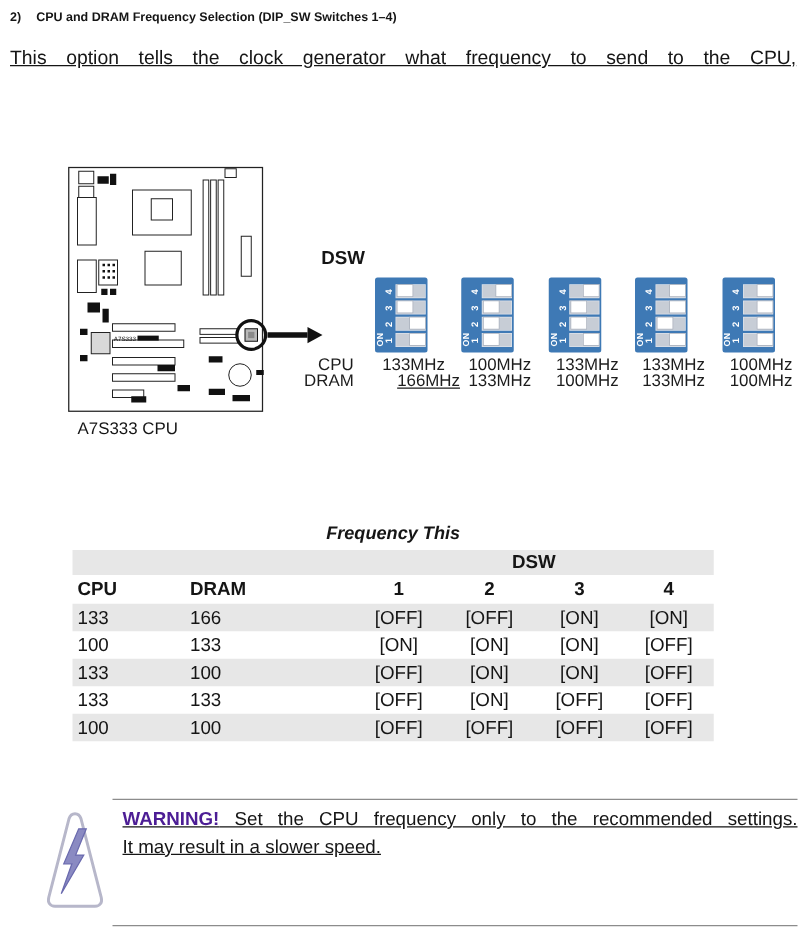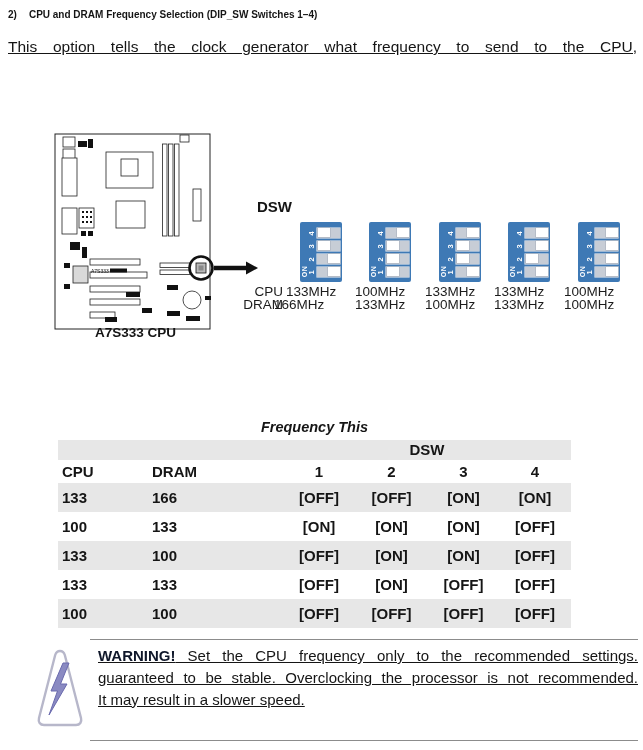--- a/index.html
+++ b/index.html
@@ -8,44 +8,44 @@
     font-family:"Liberation Sans", sans-serif; color:#151515; overflow:hidden;
   }
   .heading { position:absolute; top:9px; left:8px; width:630px; font-size:10px; font-weight:bold; }
   .heading .hnum { margin-right:12px; }
   .intro { position:absolute; top:36px; left:8px; width:629px; font-size:15.5px; line-height:21.3px; }
   .jline { text-align:justify; text-align-last:justify;text-decoration:underline; }
   .jline.last { text-align:left; text-align-last:left; }
   .it { font-style:italic; }
 
   .board-svg { position:absolute; left:42px; top:126px; }
-  .board-caption { position:absolute; left:62px; top:325px; font-size:13.5px; font-weight:bold; line-height:16px;margin-left:33px; }
+  .board-caption { position:absolute; left:62px; top:335px; font-size:13.5px; font-weight:normal; line-height:16px; }
 
   .dsw-label { position:absolute; left:257px; top:198px; font-size:15px; font-weight:600; }
 
   .dsw-block { position:absolute; top:222px; width:42px; height:60px; background:#3E79B5; border-radius:2px; }
   .dsw-on { position:absolute; left:-1px; bottom:7px; color:#fff; font-size:7px; font-weight:bold; transform:rotate(-90deg); letter-spacing:0.5px; }
   .dsw-row { position:absolute; left:9px; width:31px; height:10px; }
   .dsw-num { position:absolute; left:-2px; top:1px; width:8px; color:#fff; font-size:7.5px; font-weight:bold; transform:rotate(-90deg); text-align:center; }
   .dsw-track { position:absolute; left:8px; top:0; width:23px; height:10px; background:#C7CDD6; box-shadow:0 0 0 0.6px #dde2ea; }
   .dsw-knob { position:absolute; top:0.5px; width:12px; height:9px; background:#FFFFFF; box-shadow:0 0 0 0.6px #aab1bd; }
   .dsw-row.sw-on  .dsw-knob { left:0.5px; }
   .dsw-row.sw-off .dsw-knob { right:0.5px; }
 
   .freq-row { position:absolute; left:0; width:643px; font-size:13.5px; color:#1c1c1c; }
   .freq-row.cpu { top:284px; }
   .freq-row.dram { top:297px; }
   .freq-lab { position:absolute; left:223px; width:60px; text-align:right; font-size:13.5px; }
-  .freq-val { position:absolute; width:70px; text-align:left; }
+  .freq-val { position:absolute; width:70px; text-align:right; }
 
   .ft-title { position:absolute; top:419px; left:58px; width:513px; text-align:center; font-size:14.5px; font-weight:bold; font-style:italic; }
   .ft { position:absolute; top:440px; left:58px; width:513px; font-size:15px; }
   .ft-band { position:relative; height:20px; background:#E7E7E7; }
   .ft-band .ft-dsw { position:absolute; left:225px; top:1px; width:288px; text-align:center; font-weight:bold; }
-  .ft-row { display:grid; grid-template-columns:90px 135px 72px 73px 71px 72px; height:29px; align-items:center;font-weight:bold; }
+  .ft-row { display:grid; grid-template-columns:90px 135px 72px 73px 71px 72px; height:22px; align-items:center; }
   .ft-row.hdr { height:23px; font-weight:bold; }
   .ft-row.stripe { background:#E7E7E7; }
   .ft-cell { text-align:center; white-space:nowrap; }
   .ft-cell.left { text-align:left; padding-left:4px; }
 
   .rule { position:absolute; left:90px; width:548px; height:1px; background:#8c8c8c; }
   .rule.top { top:639px; }
   .rule.bottom { top:740px; }
   .warn-icon { position:absolute; left:34px; top:646px; }
   .warn-text { position:absolute; left:98px; top:645px; width:540px; font-size:15px; line-height:21.8px; }
@@ -282,21 +282,21 @@
   <div class="freq-row cpu">
     <span class="freq-lab">CPU</span>
   <span class="freq-val" style="left: 286px;">133MHz</span>
       <span class="freq-val" style="left: 355px;">100MHz</span>
       <span class="freq-val" style="left: 425px;">133MHz</span>
       <span class="freq-val" style="left: 494px;">133MHz</span>
       <span class="freq-val" style="left: 564px;">100MHz</span>
     </div>
   <div class="freq-row dram">
     <span class="freq-lab">DRAM</span>
-  <span class="freq-val" style="left: 274px;">166MHz</span>
+  <span class="freq-val" style="left: 298px; text-decoration: underline;">166MHz</span>
       <span class="freq-val" style="left: 355px;">133MHz</span>
       <span class="freq-val" style="left: 425px;">100MHz</span>
       <span class="freq-val" style="left: 494px;">133MHz</span>
       <span class="freq-val" style="left: 564px;">100MHz</span>
     </div>
 
   <div class="ft-title">Frequency This</div>
   <div class="ft">
     <div class="ft-band">
       <span class="ft-dsw">DSW</span>
@@ -352,19 +352,18 @@
         </div>
       </div>
   </div>
 
   <div class="rule top"></div>
   <svg class="warn-icon" width="52" height="86" viewBox="0 0 52 86">
     <path d="M 26,5 C 28.5,5 30,6.5 30.8,9 L 47,72 C 48,76 46,79 42,79 L 10,79 C 6,79 4,76 5,72 L 21.2,9 C 22,6.5 23.5,5 26,5 Z" fill="#ffffff" stroke="#b7b7ca" stroke-width="2.4" stroke-linejoin="round"></path>
     <polygon points="29,17 17,45 23.5,45 15,69 33,38 26.5,38 35,17" fill="#8a8ac2" stroke="#6a6aae" stroke-width="1"></polygon>
   </svg>
   <div class="warn-text" id="warn-lines">
-      <div class="jline"><span class="warn-label" style="color: #0f172a;">WARNING!</span><span> Set the CPU frequency only to the recommended settings.</span></div>
-      <div class="jline"><span>guaranteed to be stable. Overclocking the processor is not recommended.</span></div>
+      <div class="jline"><span class="warn-label" style="color: #4c1d95;">WARNING!</span><span> Set the CPU frequency only to the recommended settings.</span></div>
       <div class="jline last"><span>It may result in  a slower speed.</span></div>
     </div>
   <div class="rule bottom"></div>
 
 </div>
 
 </body></html>

